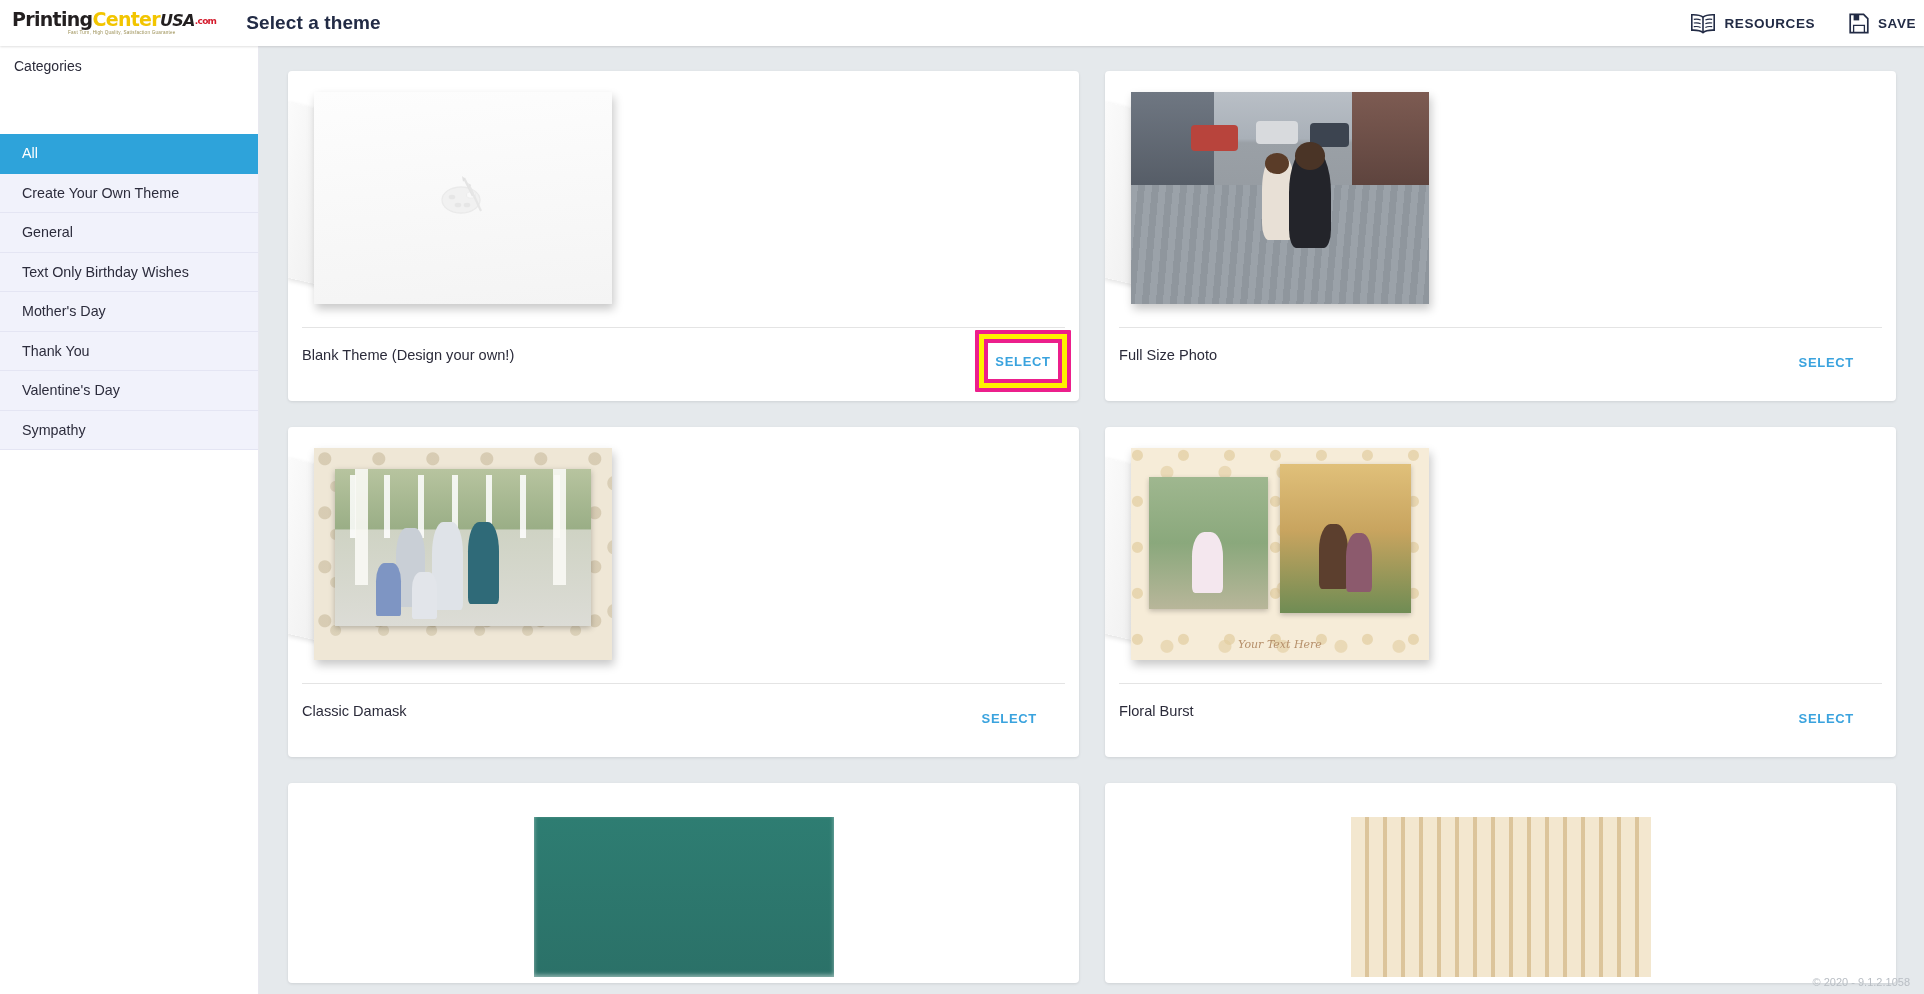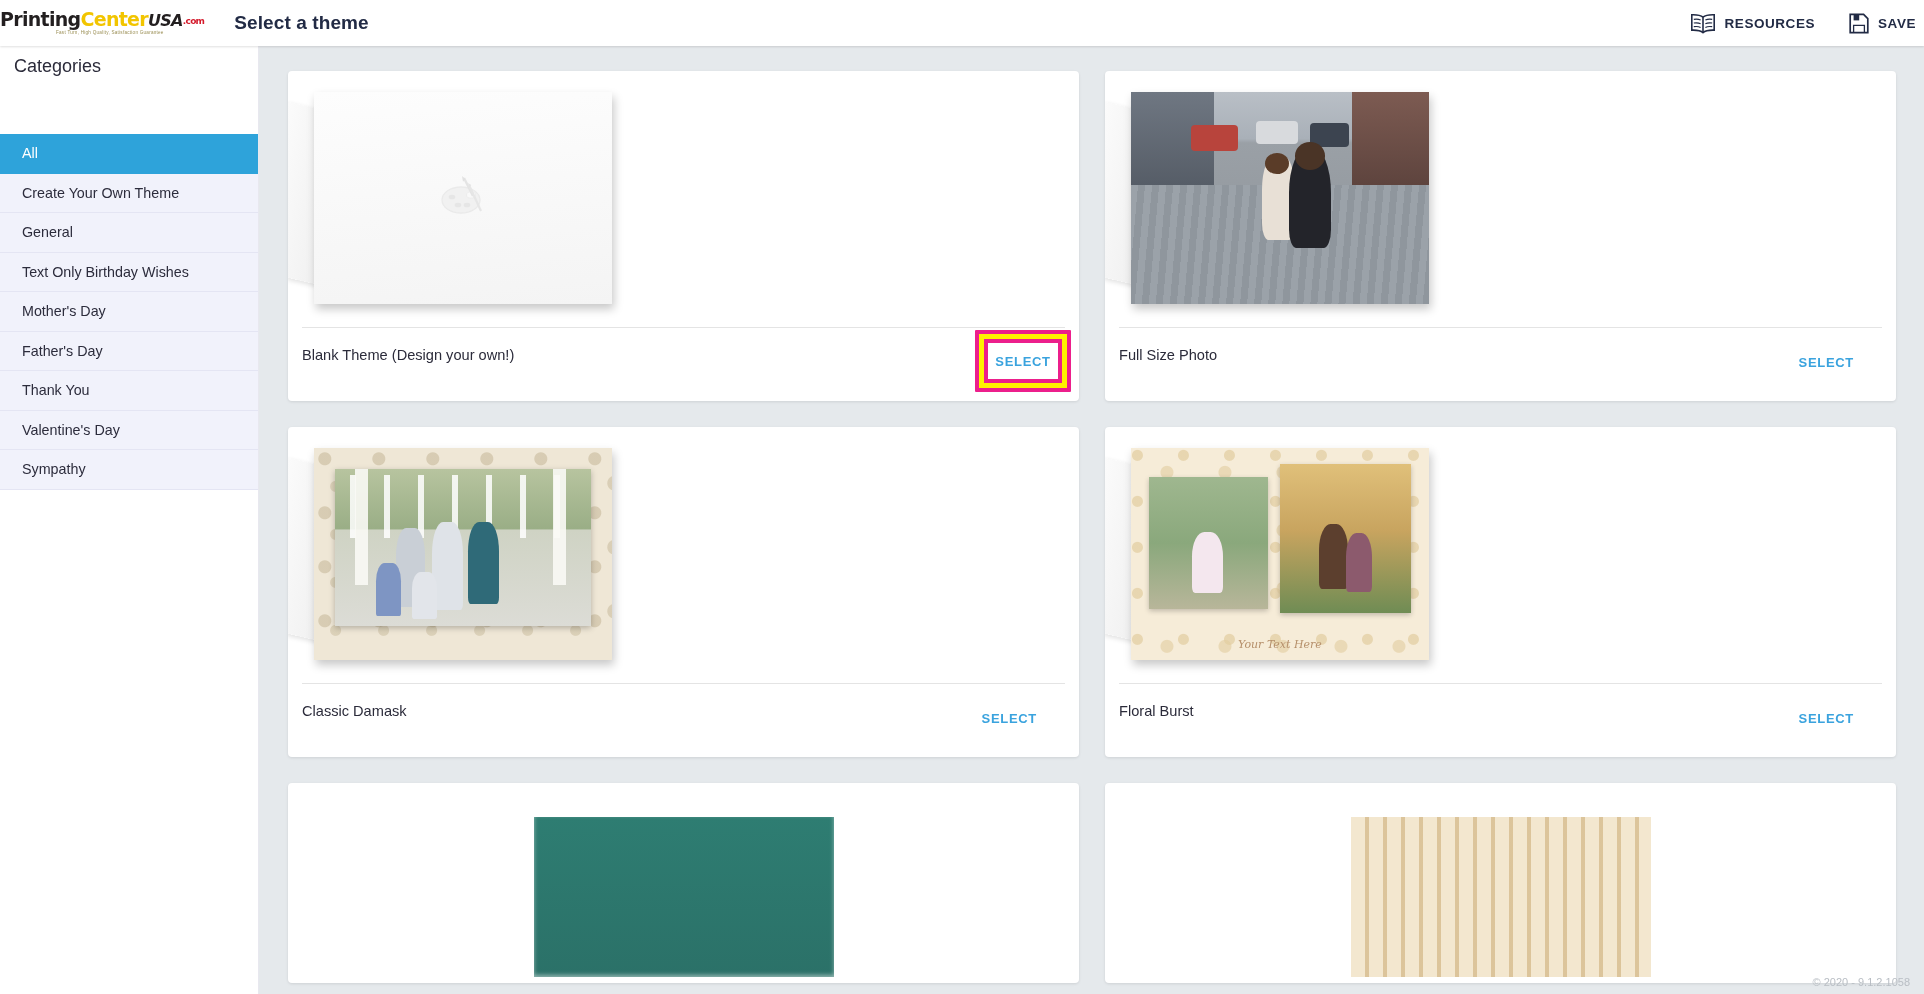--- a/index.html
+++ b/index.html
@@ -13,21 +13,21 @@
 
   
   .header {
     position: absolute; top: 0; left: 0;
     width: 1924px; height: 46px;
     background: #ffffff;
     display: flex; align-items: center;
     box-shadow: 0 1px 2px rgba(0,0,0,.12);
     z-index: 30;
   }
-  .logo-wrap { margin-left: 0; display: flex; flex-direction: column; line-height: 1; }
+  .logo-wrap { margin-left: 12px; display: flex; flex-direction: column; line-height: 1; }
   .logo-main { font-size: 19px; font-weight: bold; letter-spacing: -0.7px; white-space: nowrap; font-family: "DejaVu Sans", sans-serif; }
   .lg-printing { color: #231f20; }
   .lg-center  { color: #f2c500; }
   .lg-usa     { color: #231f20; font-style: italic; font-size: 16px; }
   .lg-com     { color: #d41b2c; font-size: 9px; vertical-align: 2px; }
   .logo-tag {
     font-size: 4.6px; color: #9b8f55; letter-spacing: .25px;
     margin-top: 2px; margin-left: 56px; white-space: nowrap;
     font-family: "Liberation Sans", sans-serif;
   }
@@ -46,21 +46,21 @@
 
   
   .sidebar {
     position: absolute; top: 46px; left: 0;
     width: 259px; height: 948px;
     background: #ffffff; z-index: 20;
     border-right: 1px solid #e8e8ef;
   }
   .sb-title {
     height: 40px; display: flex; align-items: center;
-    padding-left: 14px; font-size: 18px; color: #2b2b3a;
+    padding-left: 14px; font-size: 14px; color: #2b2b3a;
     background: #fff;
   }
   .sb-item {
     height: 39.5px; display: flex; align-items: center;
     padding-left: 22px; font-size: 14.3px; color: #2c2c3c;
     background: #f1f2fb; border-bottom: 1px solid #e4e5f3;
     cursor: pointer; user-select: none;
   }
   .sb-item.active { background: #2ea3da; color: #ffffff; border-bottom-color: #2ea3da; margin-top: 48px; }
   .sb-rest { background:#ffffff; height: 100%; }
@@ -267,23 +267,20 @@
       <span>Create Your Own Theme</span>
     </div>
   <div class="sb-item">
       <span>General</span>
     </div>
   <div class="sb-item">
       <span>Text Only Birthday Wishes</span>
     </div>
   <div class="sb-item">
       <span>Mother's Day</span>
-    </div>
-  <div class="sb-item">
-      <span>Father's Day</span>
     </div>
   <div class="sb-item">
       <span>Thank You</span>
     </div>
   <div class="sb-item">
       <span>Valentine's Day</span>
     </div>
   <div class="sb-item">
       <span>Sympathy</span>
     </div>

